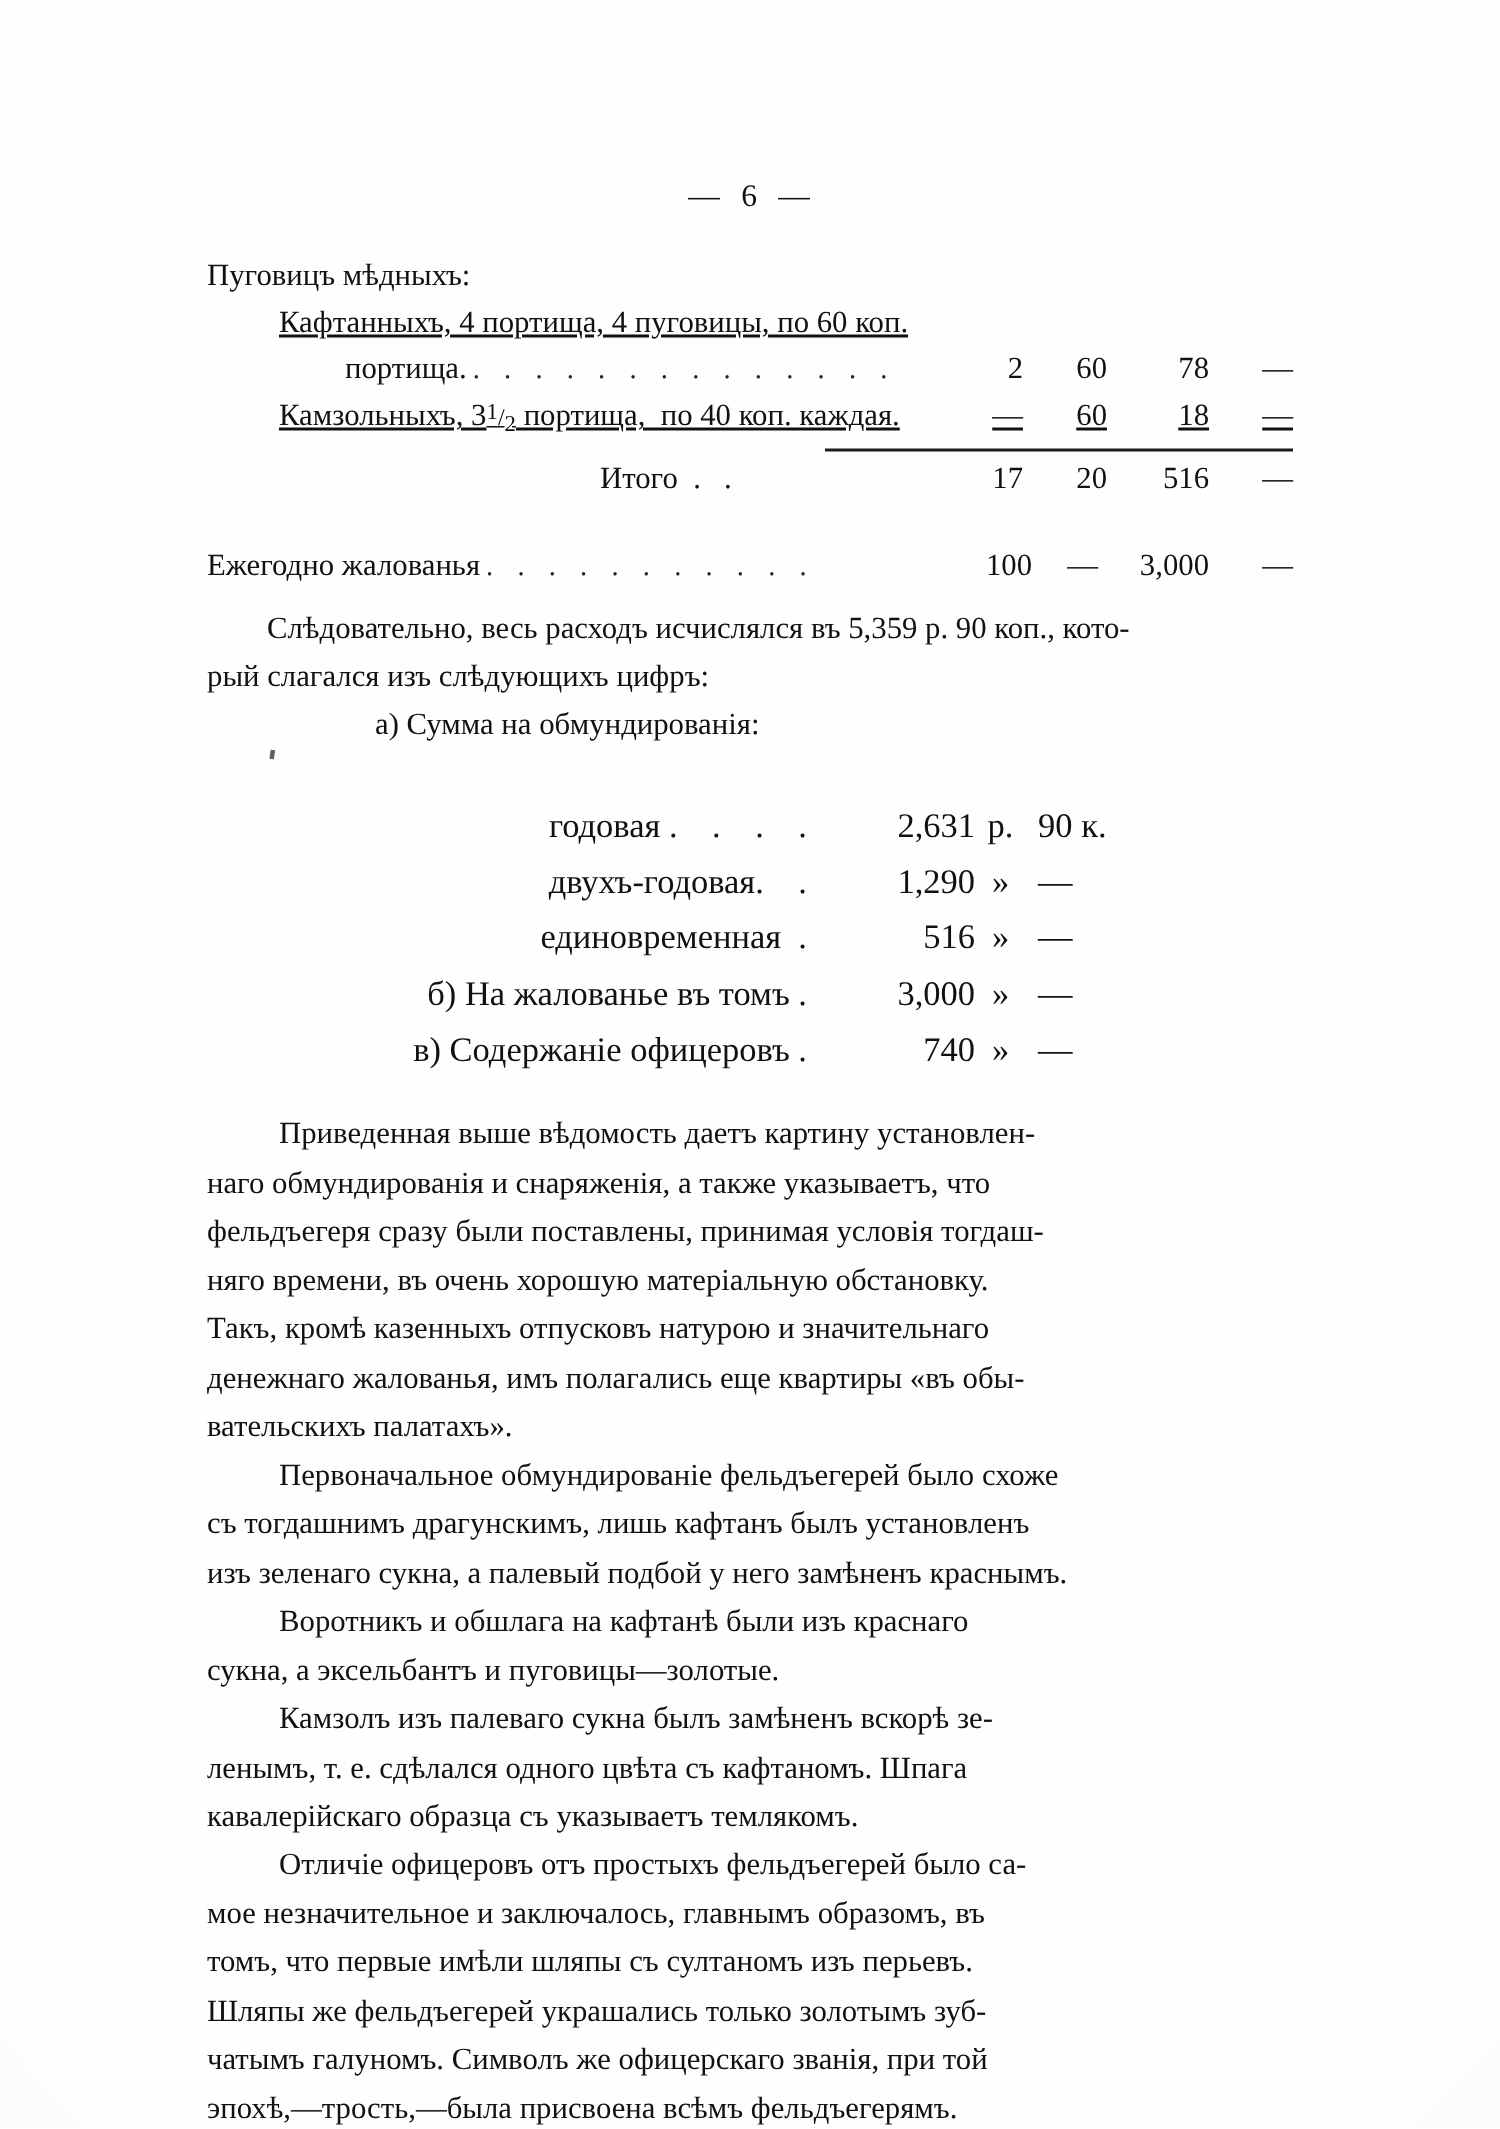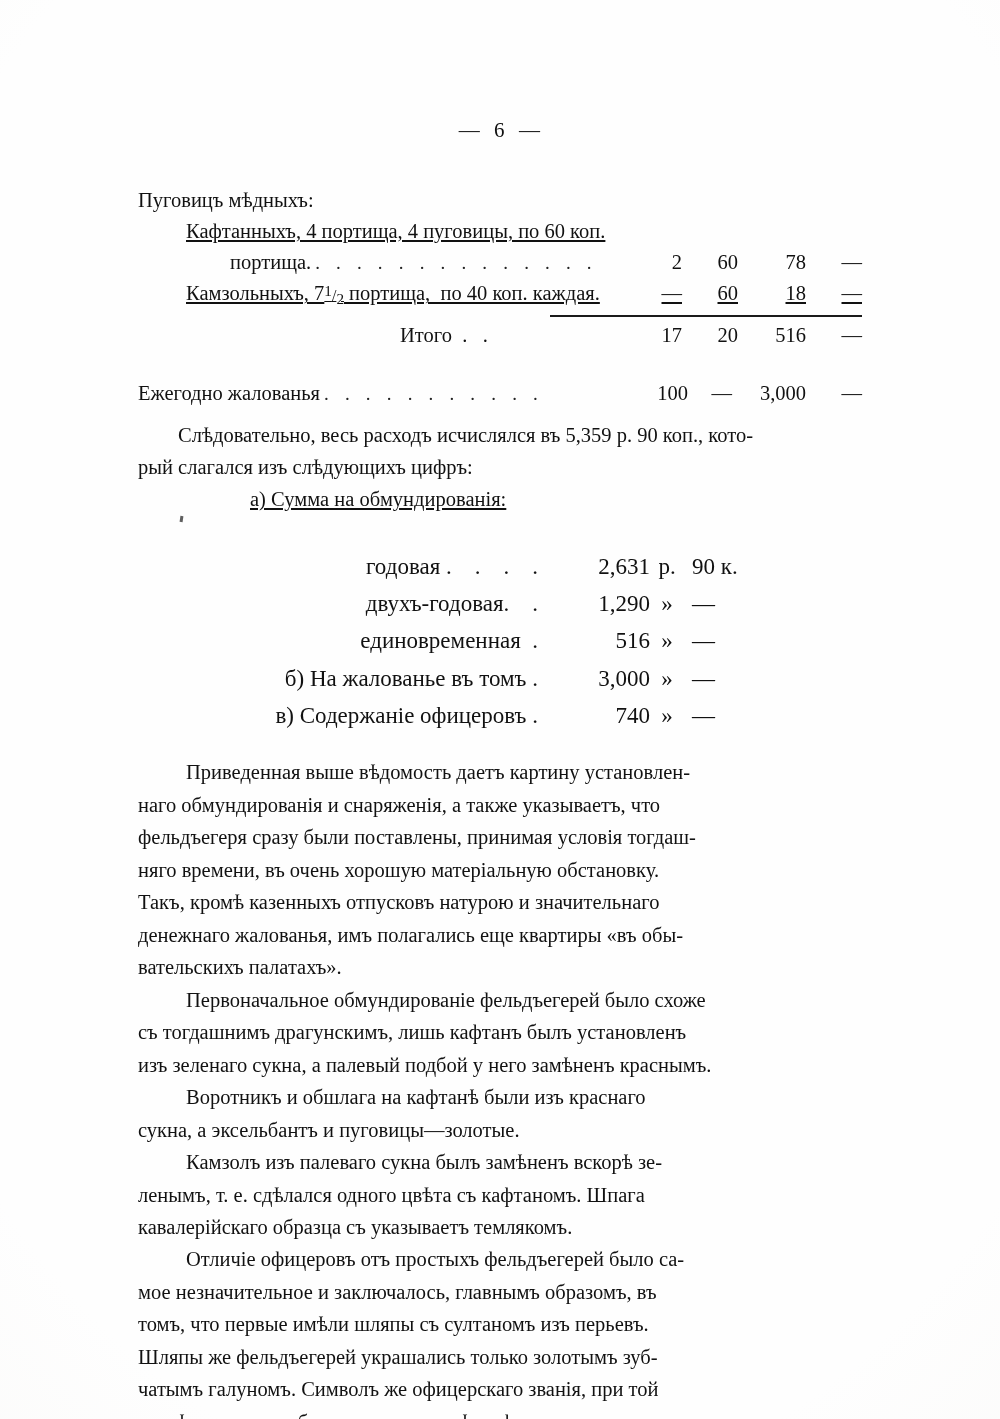--- a/index.html
+++ b/index.html
@@ -159,41 +159,41 @@
 </head>
 <body>
 
 <div class="page">
   <div class="paper-tint"></div>
 
   <div class="content">
 
     <div class="folio">—  6  —</div>
 
-    <div class="tbl" style="margin-top:42px;">
+    <div class="tbl" style="margin-top:26px;">
 
       <div class="tbl-row">
         <span class="lbl">Пуговицъ мѣдныхъ:</span>
       </div>
 
       <div class="tbl-row indent-1">
         <span class="lbl">Кафтанныхъ, 4 портища, 4 пуговицы, по 60 коп.</span>
       </div>
 
       <div class="tbl-row indent-2">
         <span class="lbl">портища.</span>
         <span class="leader">.  .  .  .  .  .  .  .  .  .  .  .  .  .</span>
         <span class="num c1">2</span>
         <span class="num c2">60</span>
         <span class="num c3">78</span>
         <span class="num c4">—</span>
       </div>
 
       <div class="tbl-row indent-1">
-        <span class="lbl">Камзольныхъ, 7</span><span class="frac"><sup>1</sup>/<sub>2</sub></span><span class="lbl"> портища,  по 40 коп. каждая.</span>
+        <span class="lbl">Камзольныхъ, 3</span><span class="frac"><sup>1</sup>/<sub>2</sub></span><span class="lbl"> портища,  по 40 коп. каждая.</span>
         <span class="leader"></span>
         <span class="num c1">—</span>
         <span class="num c2">60</span>
         <span class="num c3">18</span>
         <span class="num c4">—</span>
       </div>
 
       <div class="rule-row">
         <hr class="hrule">
       </div>
@@ -213,21 +213,21 @@
       <span class="leader">.  .  .  .   .   .   .   .   .   .   .</span>
       <span class="num" style="width:66px;">100</span>
       <span class="num" style="width:44px;">—</span>
       <span class="num" style="width:74px;">3,000</span>
       <span class="num" style="width:56px;">—</span>
     </div>
 
     <div style="margin-top:14px;">
       <span class="just-line" style="padding-left:40px;">Слѣдовательно, весь расходъ  исчислялся  въ  5,359  р.  90 коп., кото-</span>
       <span class="just-line">рый слагался изъ слѣдующихъ цифръ:</span>
-      <span class="just-line" style="padding-left:112px;text-decoration:underline;">а) Сумма на обмундированія:</span>
+      <span class="just-line" style="padding-left:112px;">а) Сумма на обмундированія:</span>
     </div>
 
     <div style="position:relative;height:6px;">
       <span class="speck" style="left:42px;top:0;"></span>
     </div>
 
     <div class="money">
       <div class="money-row">
         <span class="money-lbl">годовая .    .    .    .</span>
         <span class="money-val">2,631</span>

